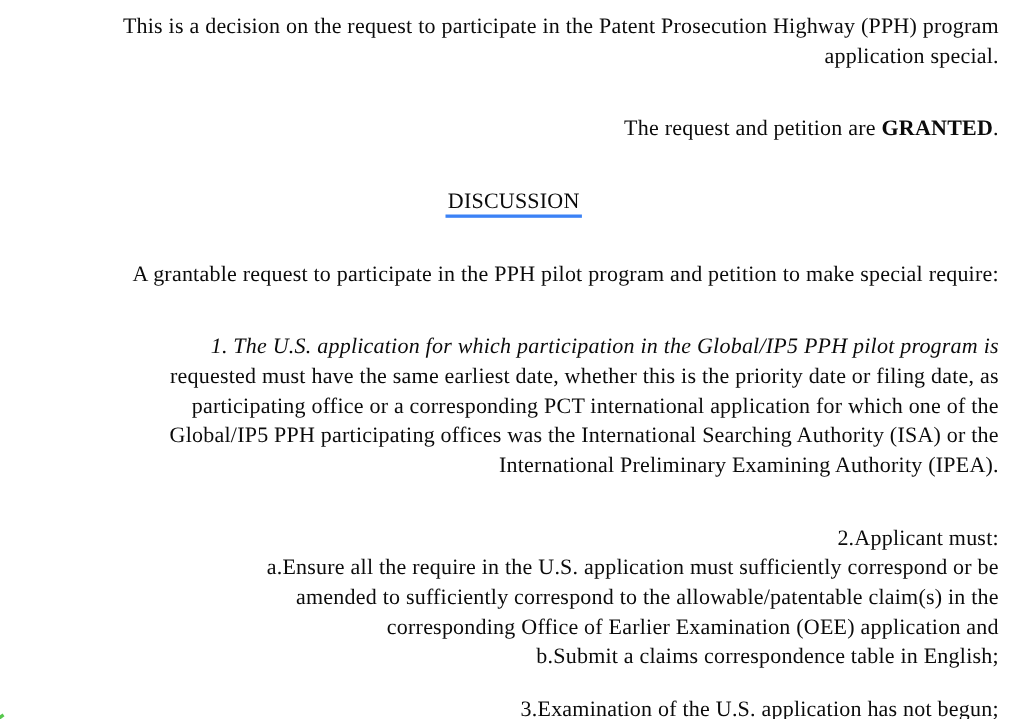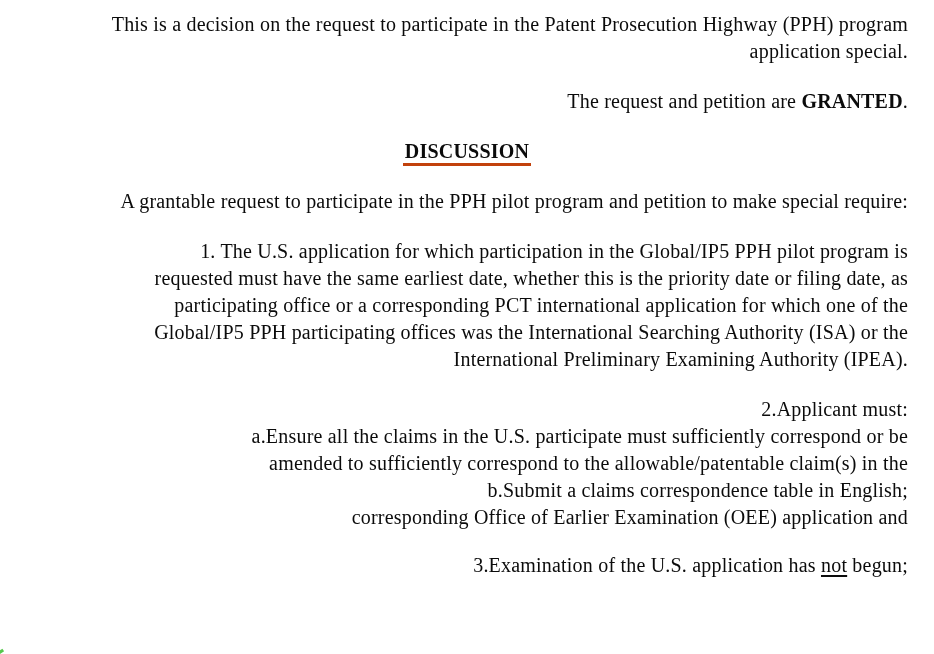--- a/index.html
+++ b/index.html
@@ -15,32 +15,32 @@
     padding: 11px 26px 0 10px;
     position: relative;
     overflow: hidden;
   }
   .line {
     height: 27px;
     line-height: 27px;
     white-space: pre;
     text-align: right;
   }
-  .block { margin-top: 23px; }
+  .block { margin-top: 39px; }
   .item1 { margin-left: 18px; }
-  .item1 .first-line { text-indent: 7px; }
+  .item1 .first-line { text-indent: 7px; font-style: italic; }
   .indent1 { margin-left: 24px; }
   .num { display: inline-block; width: 21px; }
   .subitems { margin-left: 76px; }
   .snum { display: inline-block; width: 24px; }
   .item3 { margin-top: 21px; }
   .heading-wrap { text-align: center; transform: translateX(8px); }
   .heading {
-    font-weight: 700;
-    border-bottom: 3px solid #c2410c;
+    font-weight: 400;
+    border-bottom: 3px solid #3b82f6;
     padding: 0 2px 1px 2px;
   }
   .bold { font-weight: 700; }
   .u { text-decoration: underline; text-underline-offset: 3px; text-decoration-thickness: 2px; }
   .corner-artifact {
     position: absolute;
     left: 0;
     bottom: 0;
     width: 5px;
     height: 3px;
@@ -75,24 +75,24 @@
     <div class="line">participating office or a corresponding PCT international application for which one of the</div>
     <div class="line">Global/IP5 PPH participating offices was the International Searching Authority (ISA) or the</div>
     <div class="line">International Preliminary Examining Authority (IPEA).</div>
   </div>
 
   <div class="block indent1">
     <div class="line"><span class="num">2.</span><span>Applicant must:</span></div>
   </div>
 
   <div class="subitems">
-    <div class="line"><span class="snum">a.</span><span>Ensure all the claims in the U.S. participate must sufficiently correspond or be</span></div>
+    <div class="line"><span class="snum">a.</span><span>Ensure all the require in the U.S. application must sufficiently correspond or be</span></div>
     <div class="line">amended to sufficiently correspond to the allowable/patentable claim(s) in the</div>
+    <div class="line">corresponding Office of Earlier Examination (OEE) application and</div>
     <div class="line"><span class="snum">b.</span><span>Submit a claims correspondence table in English;</span></div>
-    <div class="line">corresponding Office of Earlier Examination (OEE) application and</div>
   </div>
 
   <div class="block indent1 item3">
     <div class="line"><span class="num">3.</span><span><span>Examination of the U.S. application has </span><span class="u">not</span><span> begun;</span></span></div>
   </div>
 
   <div class="corner-artifact"></div>
 
 </div>
 

